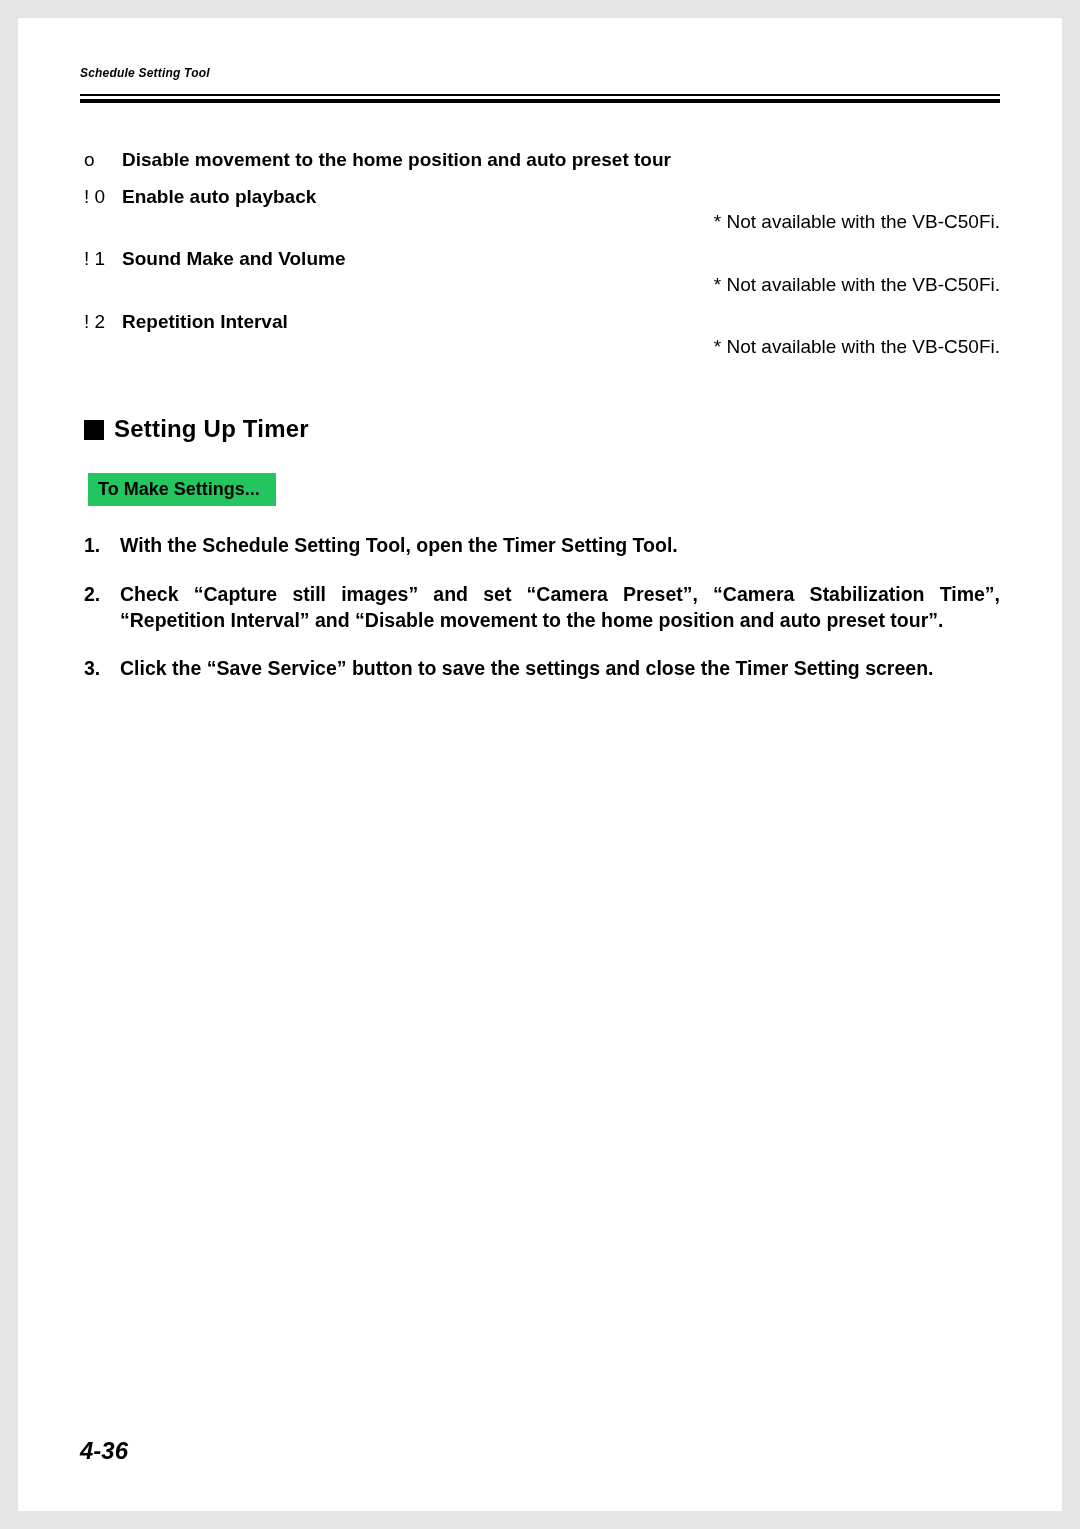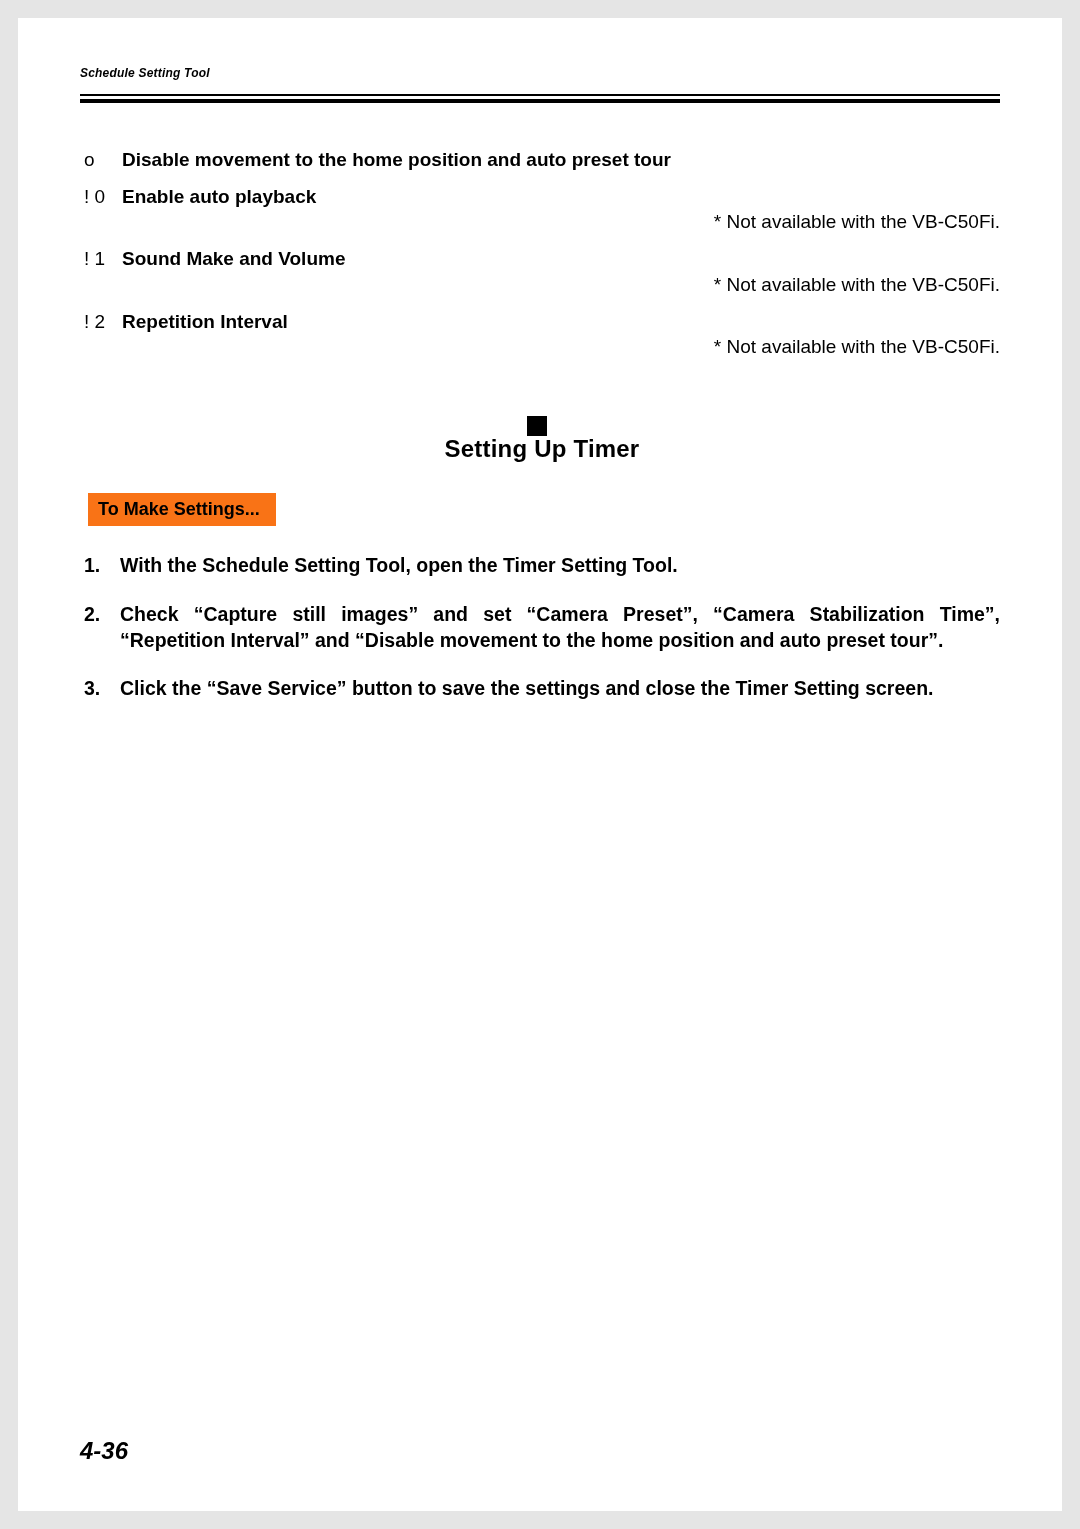--- a/index.html
+++ b/index.html
@@ -60,34 +60,33 @@
     text-align: right;
   }
   .section-head {
     display: flex;
     align-items: center;
     font-weight: bold;
     font-size: 24px;
     margin-top: 56px;
     margin-bottom: 30px;
     letter-spacing: 0.2px;
-    flex-direction: column;
   }
   .sq {
     display: inline-block;
     width: 20px;
     height: 20px;
     background: #000;
     margin-right: 10px;
     position: relative;
     top: 1px;
   }
   .subhead-box {
     display: inline-block;
-    background: #f97316;
+    background: #22c55e;
     font-weight: bold;
     font-size: 18px;
     padding: 6px 16px 6px 10px;
     margin-bottom: 26px;
     margin-left: 4px;
   }
   .step {
     display: flex;
     align-items: flex-start;
     margin-bottom: 22px;

